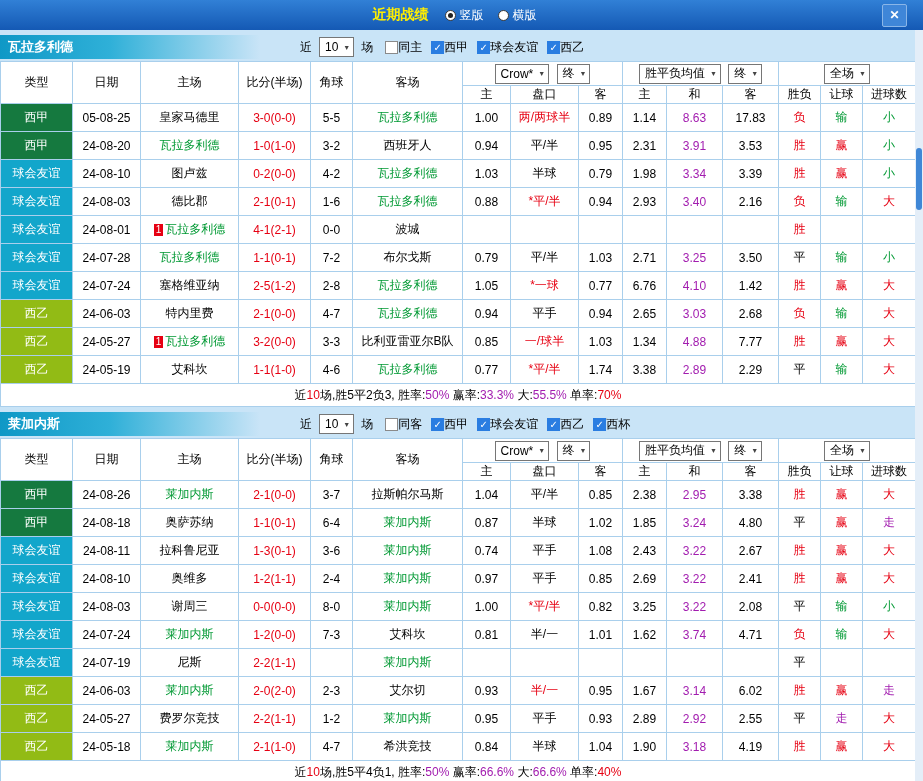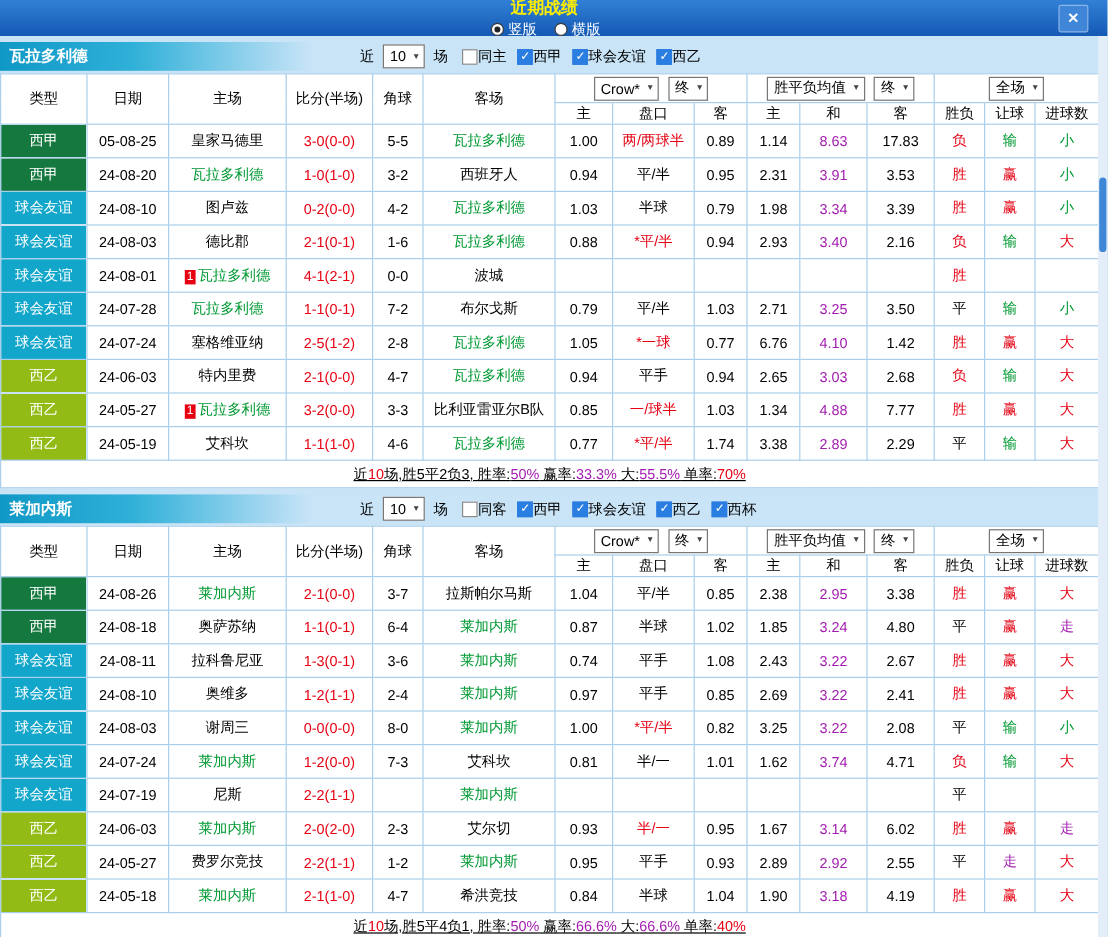--- a/index.html
+++ b/index.html
@@ -1,17 +1,17 @@
 <!DOCTYPE html>
 <html><head>
 <meta charset="utf-8">
 <style>
   html,body{margin:0;padding:0;}
   body{width:923px;height:781px;background:#c9e4f7;font-family:"Liberation Sans",sans-serif;position:relative;overflow:hidden;}
-  .topbar{height:30px;background:linear-gradient(180deg,#3180d6,#1459b4);position:relative;display:flex;align-items:center;justify-content:center;flex-direction:column;}
+  .topbar{height:30px;background:linear-gradient(180deg,#3180d6,#1459b4);position:relative;display:flex;align-items:center;justify-content:center;}
   .title{color:#ffee00;font-weight:bold;font-size:14px;margin-right:16px;}
   .radio-group{display:inline-flex;align-items:center;text-align:right;}
   .radio-opt{display:inline-flex;align-items:center;margin-right:14px;color:#fff;font-size:12px;gap:4px;cursor:pointer;}
   .radio{width:11px;height:11px;border-radius:50%;background:#fff;border:1px solid #3a3a3a;box-sizing:border-box;position:relative;display:inline-block;}
   .radio.on::after{content:"";position:absolute;left:2px;top:2px;width:5px;height:5px;border-radius:50%;background:#222;}
   .close{position:absolute;right:16px;top:4px;width:23px;height:21px;background:#3f86d8;border:1px solid #8ab6e8;border-radius:2px;color:#fff;font-weight:bold;text-align:center;line-height:21px;font-size:12px;cursor:pointer;}
 
   .section{margin-top:5px;}
   .ctrl{height:24px;display:flex;align-items:center;font-size:12px;color:#000;background:linear-gradient(90deg,#0f98c6 0,#2fb0d8 110px,#c9e4f7 260px);}
   .team{width:196px;padding-left:8px;font-weight:bold;color:#fff;font-size:13px;box-sizing:border-box;text-align:left;}
@@ -23,21 +23,21 @@
   .cb.on{background:#2a7de1;border-color:#2a7de1;}
 
   .sel{display:inline-flex;align-items:center;border:1px solid #767676;background:#fff;height:18px;padding:0 3px 0 5px;font-size:12px;vertical-align:middle;cursor:pointer;margin:0 2px;}
   .sel .arr{font-size:7px;margin-left:5px;color:#444;}
 
   table{border-collapse:collapse;table-layout:fixed;width:915px;background:#fff;margin-top:2px;}
   th,td{border:1px solid #a9cfec;text-align:center;font-size:12px;font-weight:normal;white-space:nowrap;overflow:hidden;padding:0;color:#000;}
   tr.h1 th{height:23px;}
   tr.h2 th{height:16px;}
   tbody td{height:27px;}
-  td.summary{height:22px;text-decoration:underline;}
+  td.summary{height:22px;}
   .type{color:#fff;}
   .t-liga{background:#15793f;color:#fff;}
   .t-friend{background:#12a6cb;color:#fff;}
   .t-seg{background:#92bb15;color:#fff;}
   .c-r{color:#e60012;}
   .c-g{color:#009933;}
   .c-b{color:#a21caf;}
   .badge{display:inline-block;background:#e60012;color:#fff;font-size:10px;line-height:12px;padding:0 2px;margin-right:2px;}
 
   .vscroll{position:absolute;top:30px;right:0;width:8px;height:751px;background:#e4eef8;}

